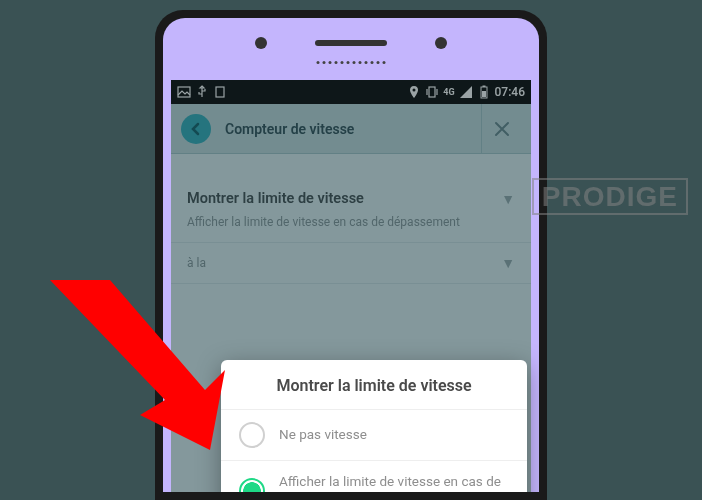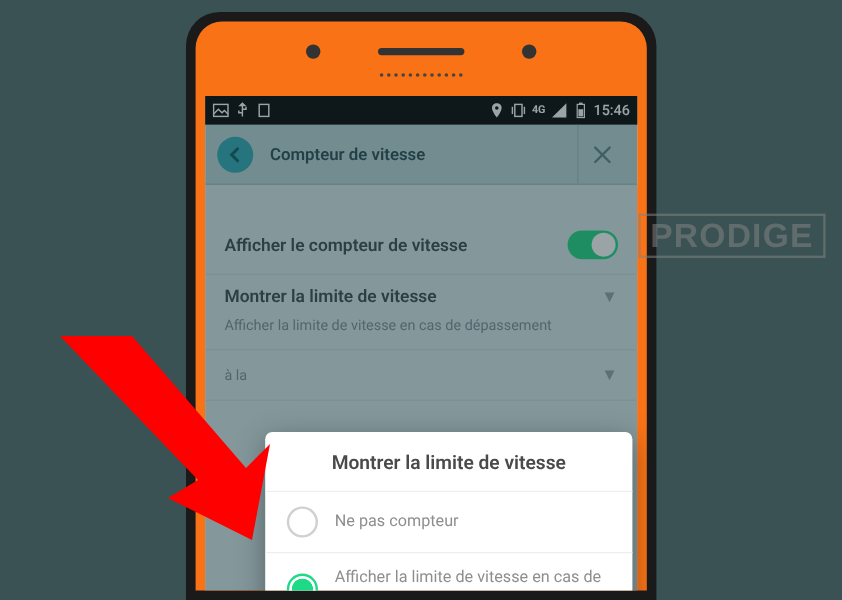--- a/index.html
+++ b/index.html
@@ -11,21 +11,21 @@
   }
   .phone {
     position: absolute; left: 155px; top: 10px;
     width: 392px; height: 490px;
     background: #1a1a1a;
     border-radius: 28px 28px 0 0;
     padding: 8px;
   }
   .bezel {
     width: 100%; height: 100%;
-    background: #f97316;
+    background: #c4b5fd;
     border-radius: 22px 22px 0 0;
     overflow: hidden; position: relative;
   }
   .speaker { position:absolute; top:22px; left:50%; transform:translateX(-50%); width:72px; height:6px; background:#333; border-radius:3px; }
   .speaker::before, .speaker::after { content:""; position:absolute; top:-3px; width:12px; height:12px; background:#333; border-radius:50%; }
   .speaker::before { left:-60px; }
   .speaker::after { right:-60px; }
   .dots { position:absolute; top:43px; left:50%; transform:translateX(-50%); display:flex; gap:3px; }
   .dots span { width:3px; height:3px; background:#444; border-radius:50%; }
   .screen {
@@ -157,43 +157,39 @@
                 <path d="M1 13 L13 13 L13 1 Z" fill="#fff"></path>
               </svg>
           </span>
           <span class="sb-icon">
             <svg width="10" height="14" viewBox="0 0 10 14">
                 <rect x="2" y="2" width="6" height="11" fill="none" stroke="#fff" stroke-width="1"></rect>
                 <rect x="3.5" y="0.5" width="3" height="1.5" fill="#fff"></rect>
                 <rect x="3" y="6" width="4" height="6" fill="#fff"></rect>
               </svg>
           </span>
-          <span>15:46</span>
+          <span>07:46</span>
         </div>
       </div>
 
       <div class="appheader">
         <div class="back-btn">
           <svg width="14" height="14" viewBox="0 0 14 14">
               <path d="M9 2 L4 7 L9 12" fill="none" stroke="#0a5d68" stroke-width="2.5" stroke-linecap="round"></path>
             </svg>
         </div>
         <div class="apptitle">Compteur de vitesse</div>
         <div class="close-x">
           <svg width="20" height="20" viewBox="0 0 20 20">
               <path d="M4 4 L16 16 M16 4 L4 16" stroke="#5d8289" stroke-width="2" stroke-linecap="round"></path>
             </svg>
         </div>
       </div>
 
       <div class="content">
-        <div class="row">
-          <span class="row-label">Afficher le compteur de vitesse</span>
-          <span class="toggle"></span>
-        </div>
         <div class="row2">
           <div style="display:flex;justify-content:space-between;align-items:center">
             <span class="row-label">Montrer la limite de vitesse</span>
             <span class="chev">▼</span>
           </div>
         </div>
         <div class="row2b">
           <span class="row-sub">Afficher la limite de vitesse en cas de dépassement</span>
         </div>
         <div class="row">
@@ -201,21 +197,21 @@
           <span class="chev">▼</span>
         </div>
       </div>
 
       <div class="dim"></div>
 
       <div class="dialog">
         <div class="dlg-title">Montrer la limite de vitesse</div>
         <div class="opt">
           <span class="radio"></span>
-          <span class="opt-text">Ne pas compteur</span>
+          <span class="opt-text">Ne pas vitesse</span>
         </div>
         <div class="opt">
           <span class="radio sel"></span>
           <span class="opt-text">Afficher la limite de vitesse en cas de dépassement</span>
         </div>
 
       </div>
 
     </div>
   </div>

